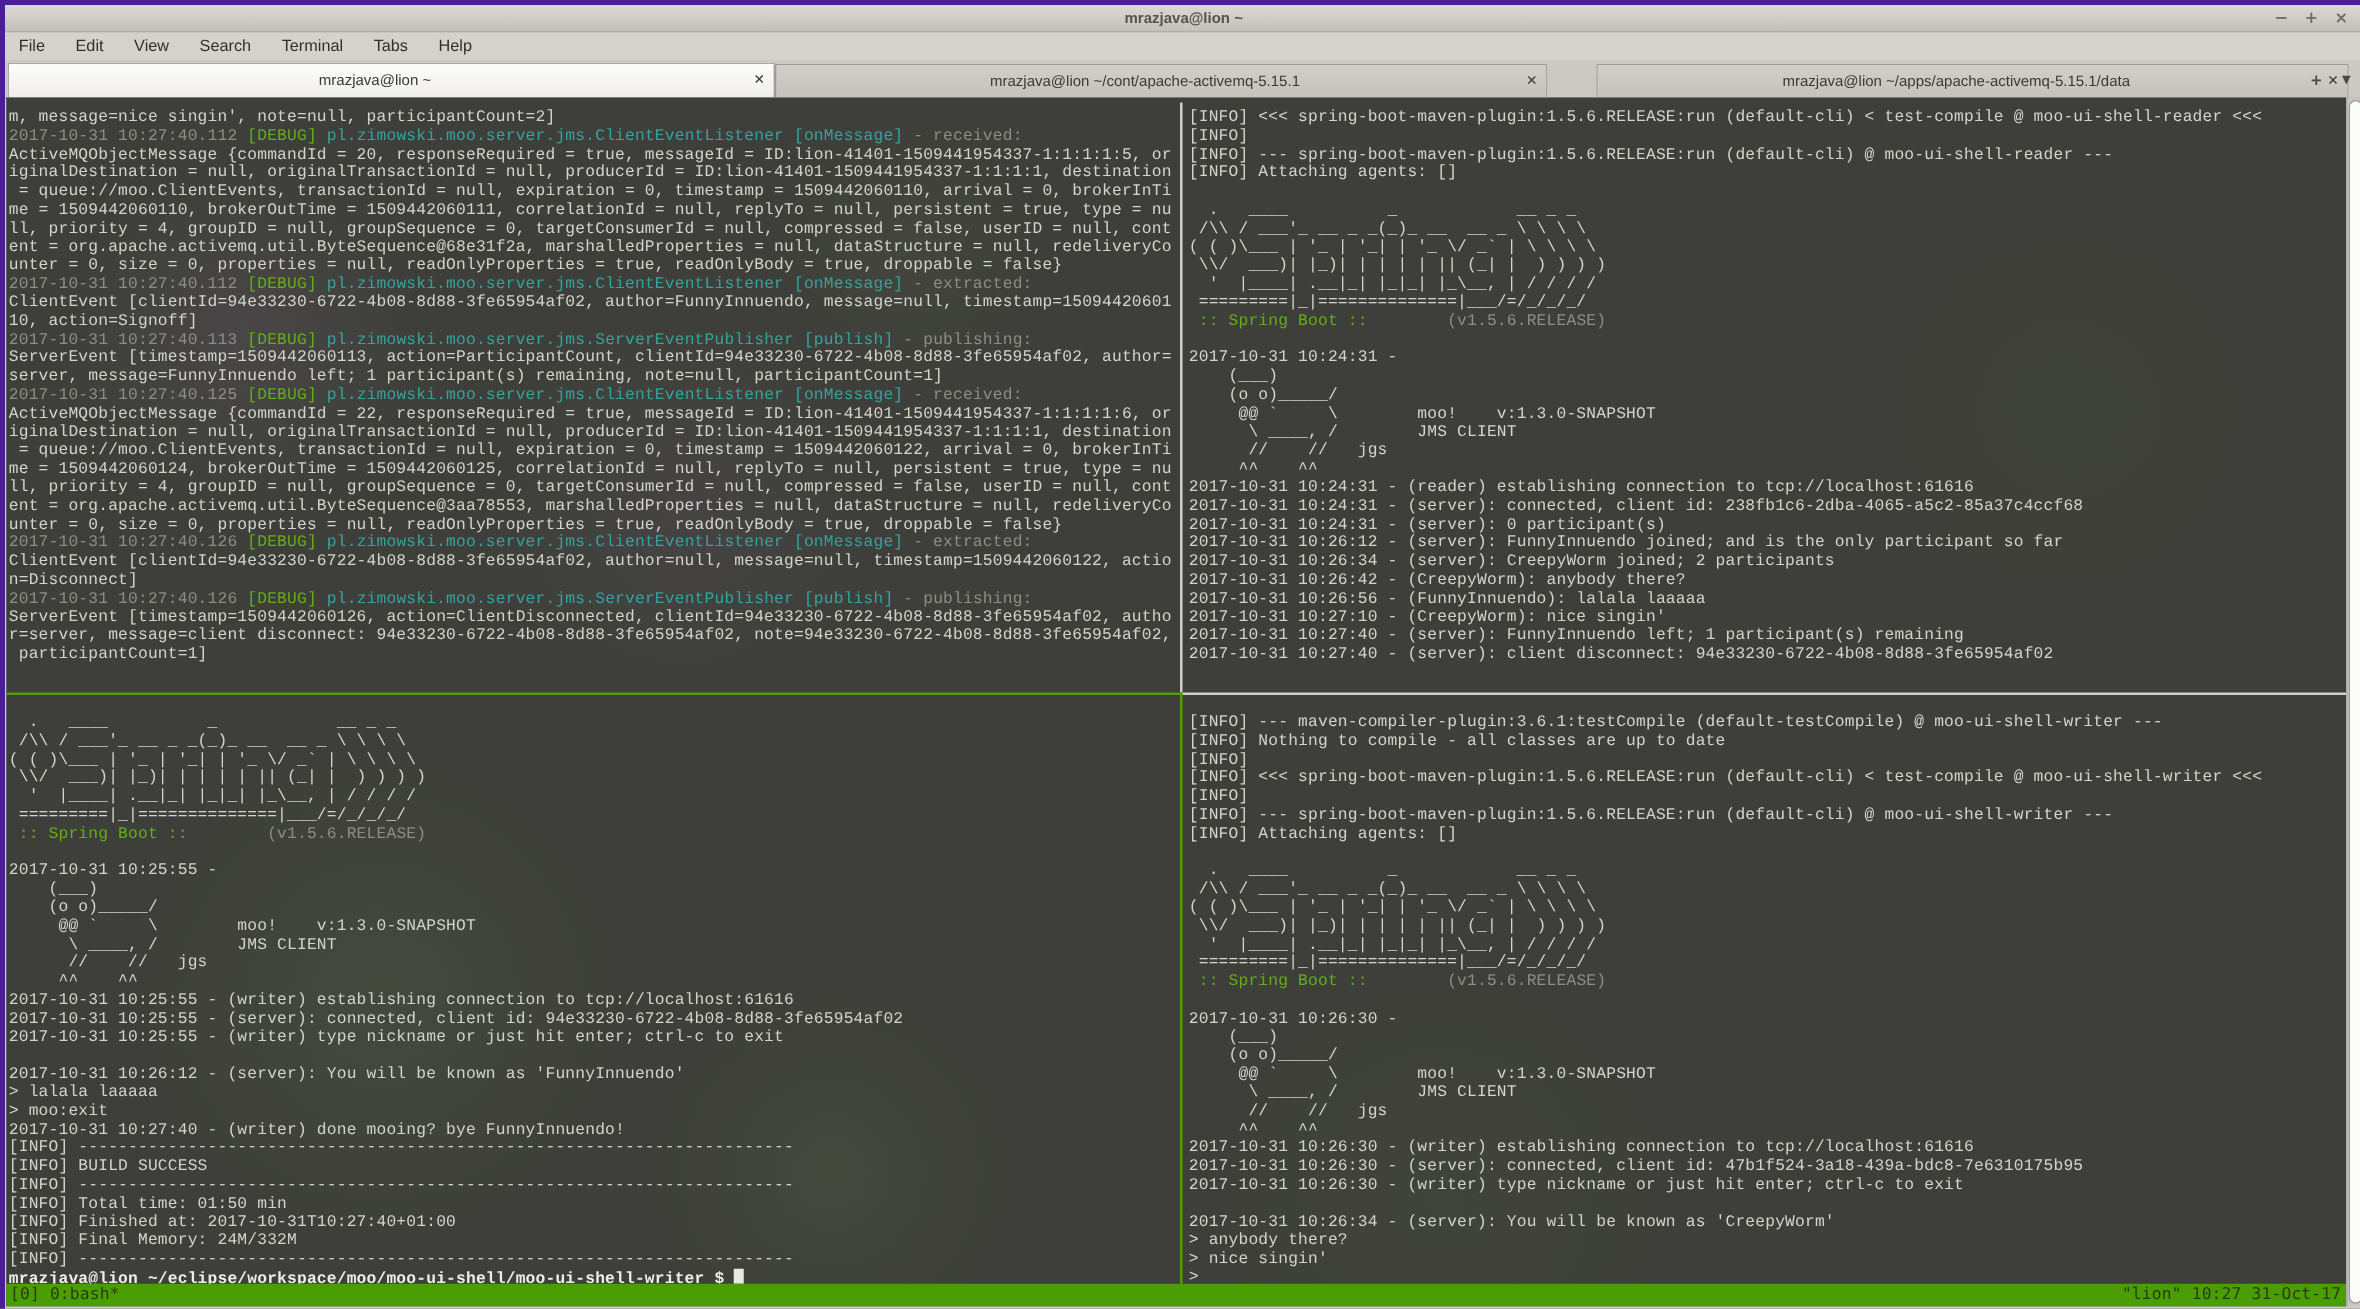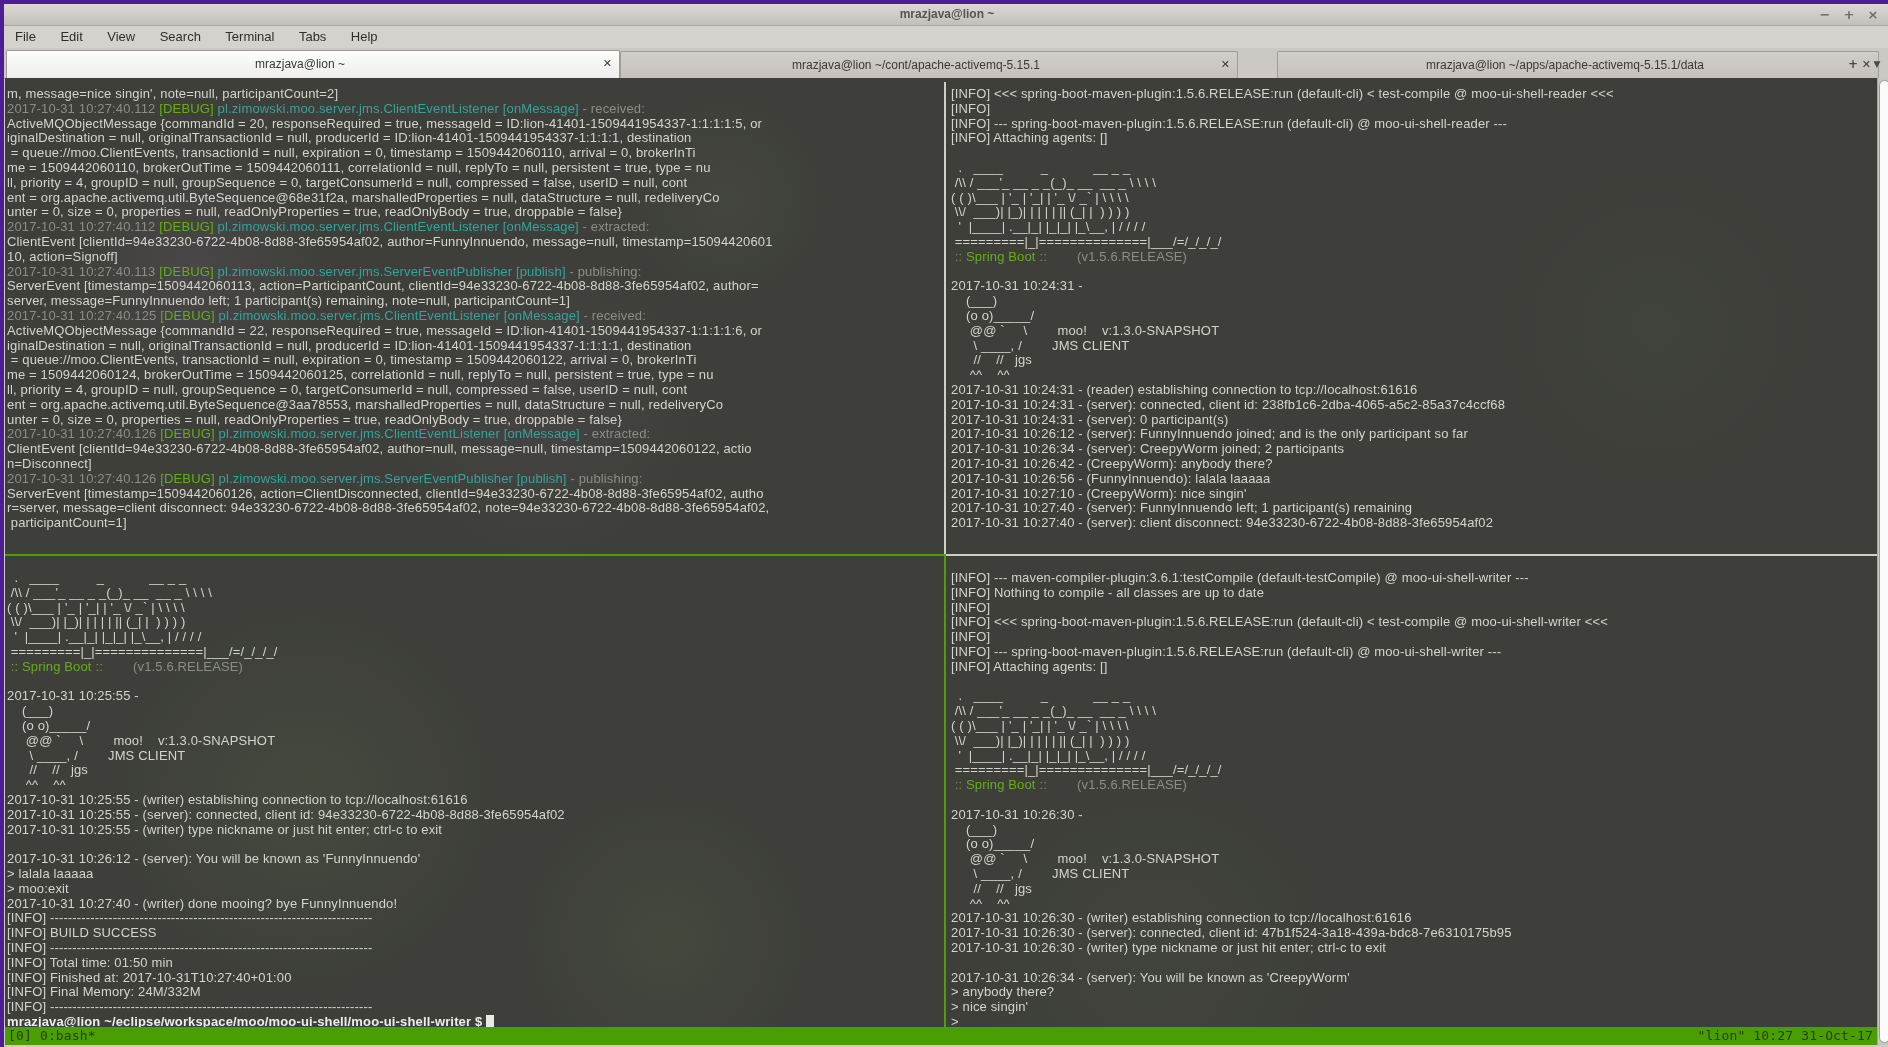--- a/index.html
+++ b/index.html
@@ -37,21 +37,21 @@
   .terminal{position:absolute;left:1px;top:74px;width:1872px;height:967px;
             background-color:#3e3f3a;overflow:hidden;
             background-image:
               radial-gradient(circle 200px at 190px 190px, rgba(165,135,185,.10), transparent 70%),
               radial-gradient(circle 230px at 540px 330px, rgba(150,120,175,.08), transparent 70%),
               radial-gradient(circle 150px at 720px 120px, rgba(90,100,80,.18), transparent 70%),
               radial-gradient(circle 270px at 300px 720px, rgba(120,160,90,.10), transparent 72%),
               radial-gradient(circle 210px at 660px 860px, rgba(112,152,82,.10), transparent 70%),
               radial-gradient(circle 260px at 1150px 880px, rgba(110,145,85,.06), transparent 70%),
               radial-gradient(circle 240px at 1650px 250px, rgba(95,105,85,.07), transparent 70%);}
-  .pane{position:absolute;font-family:Liberation Sans, sans-serif;font-size:13px;
+  .pane{position:absolute;font-family:Liberation Mono, monospace;font-size:13px;
         letter-spacing:.15px;color:#d3d5cd;white-space:pre;overflow:hidden;}
   .ln{height:14.8px;line-height:14.8px;}
   .ln span.t{color:#8c8e86;}
   .ln span.g{color:#63ae17;margin-top:24px;}
   .ln span.c{color:#35a39d;}
   .ln span.b{color:#edefe7;font-weight:bold;}
   .ln span.cur{display:inline-block;width:8px;height:13px;background:#e9ebe3;
                vertical-align:-2px;}
   .vline-gray{position:absolute;left:939px;top:4px;width:2px;height:472px;background:#ced0c8;}
   .vline-green{position:absolute;left:939px;top:476px;width:2px;height:473px;background:#4f9e08;}

